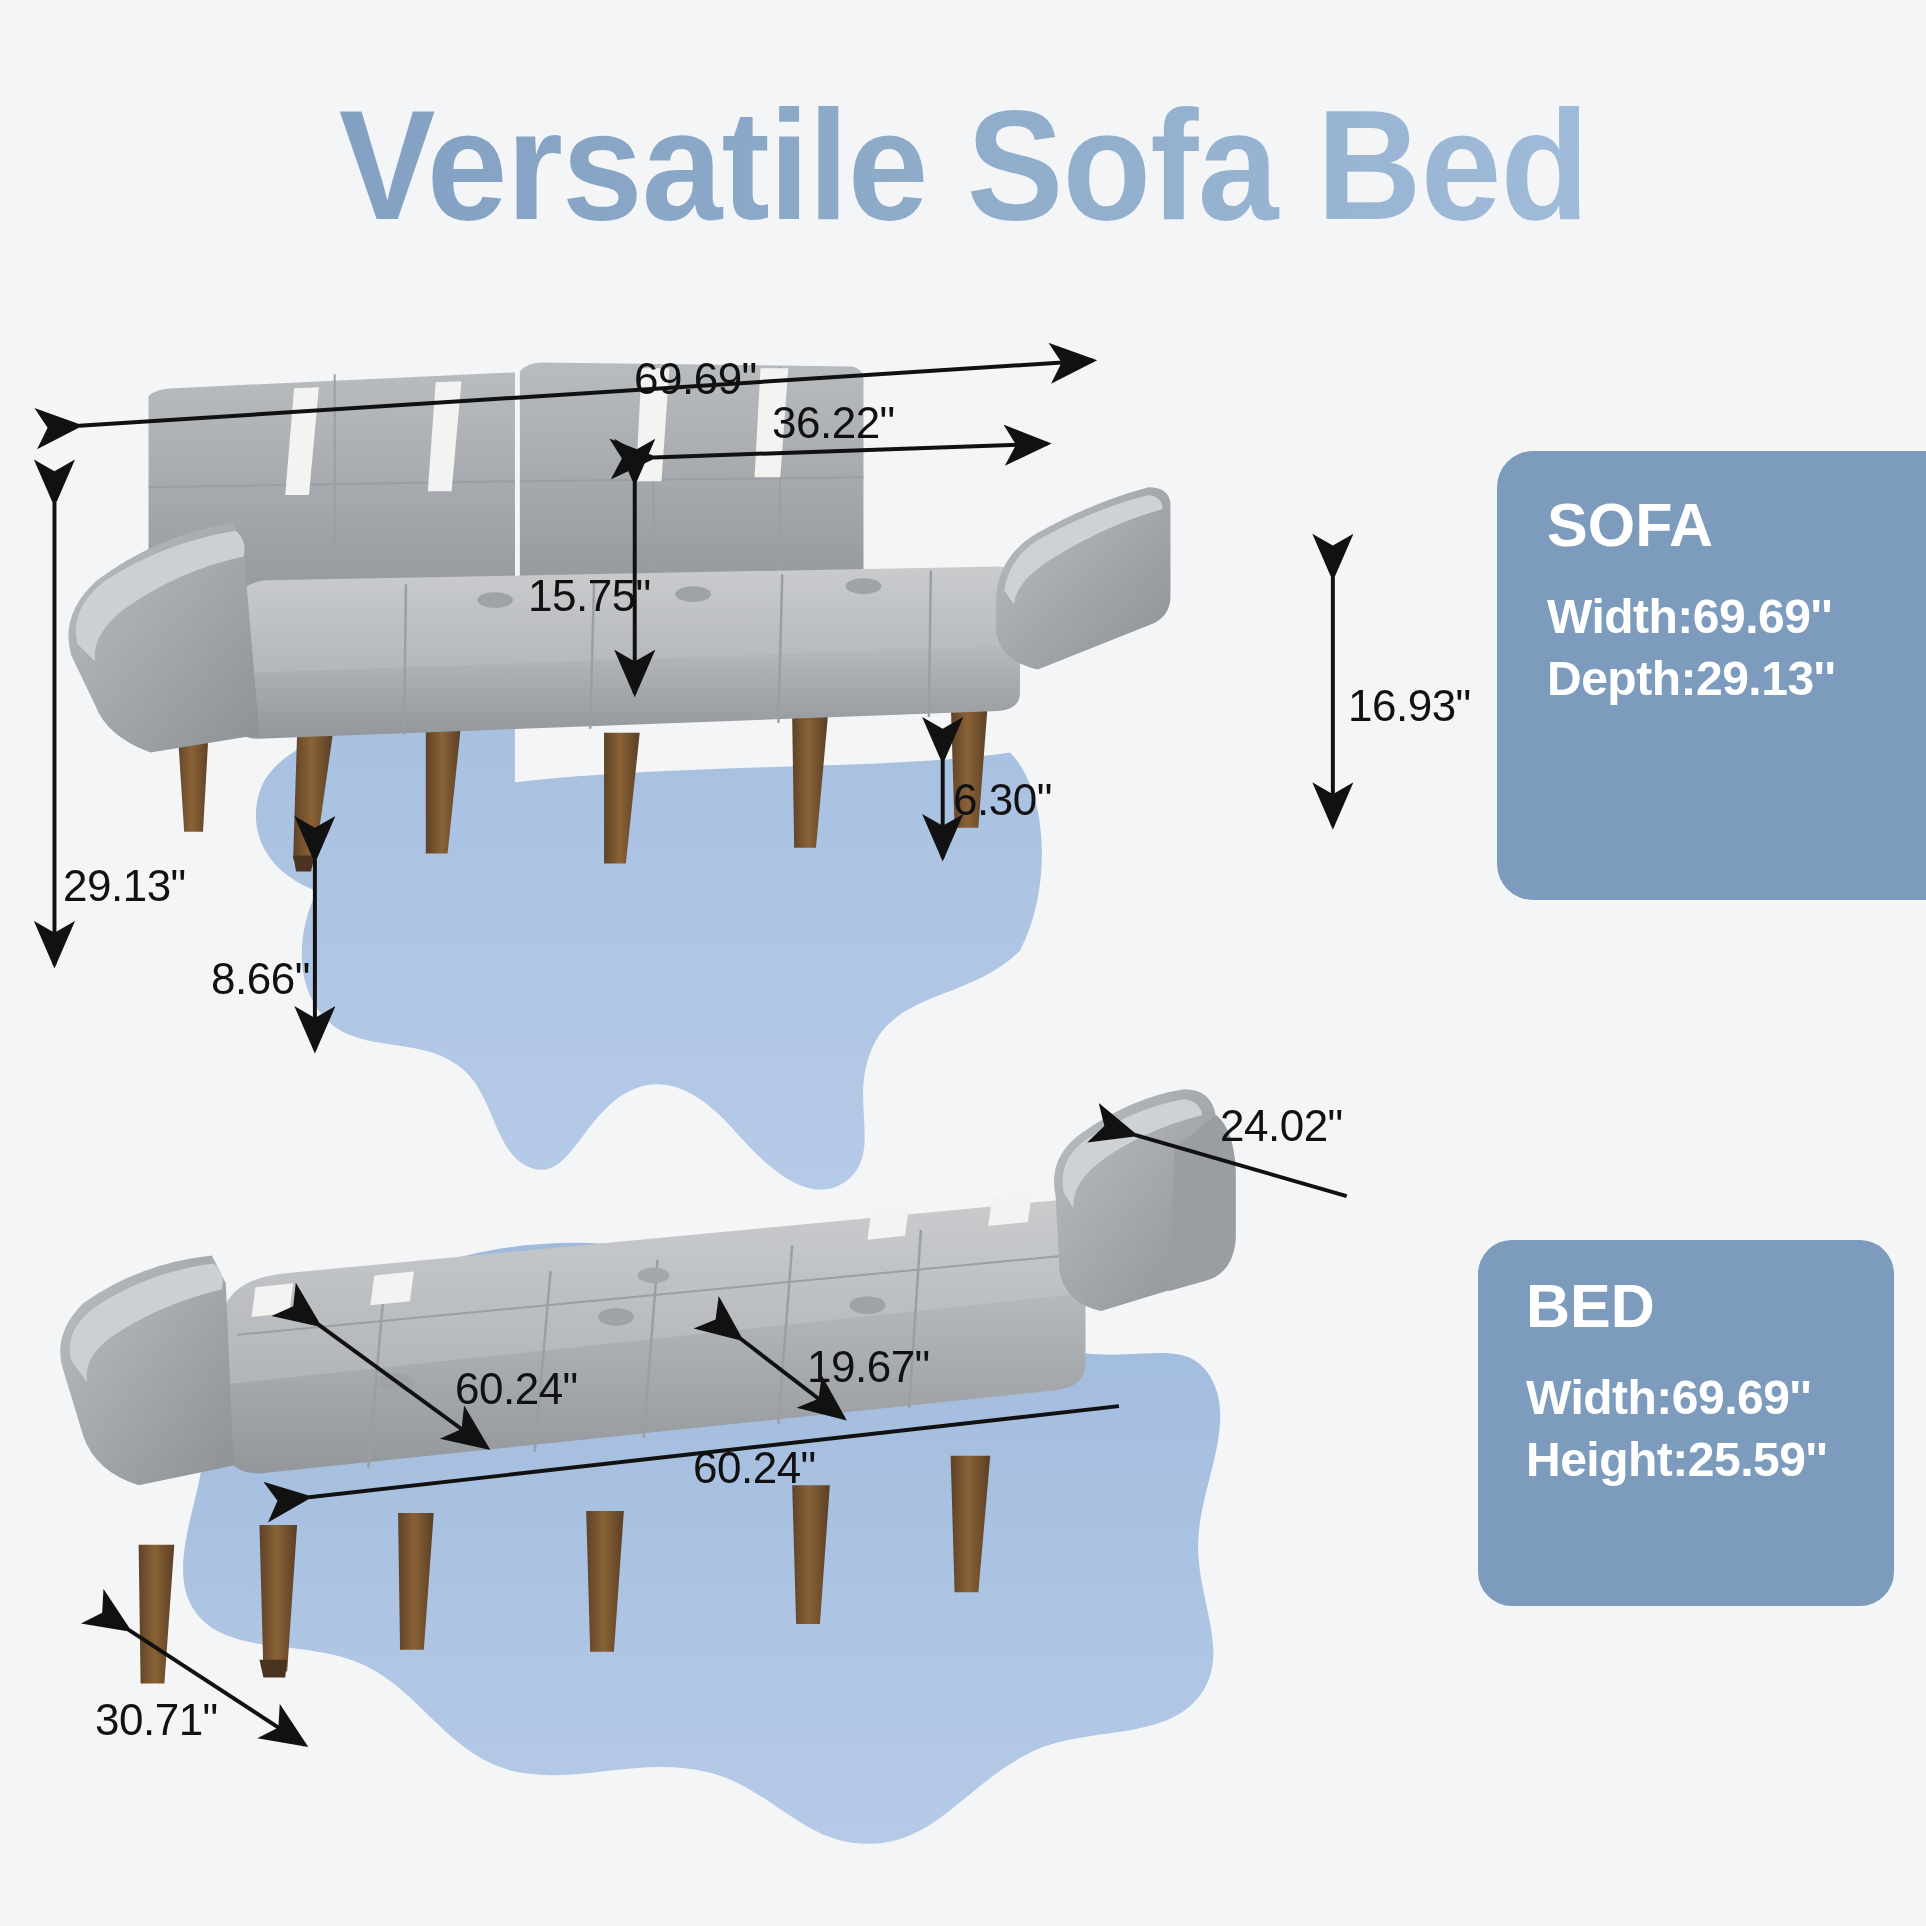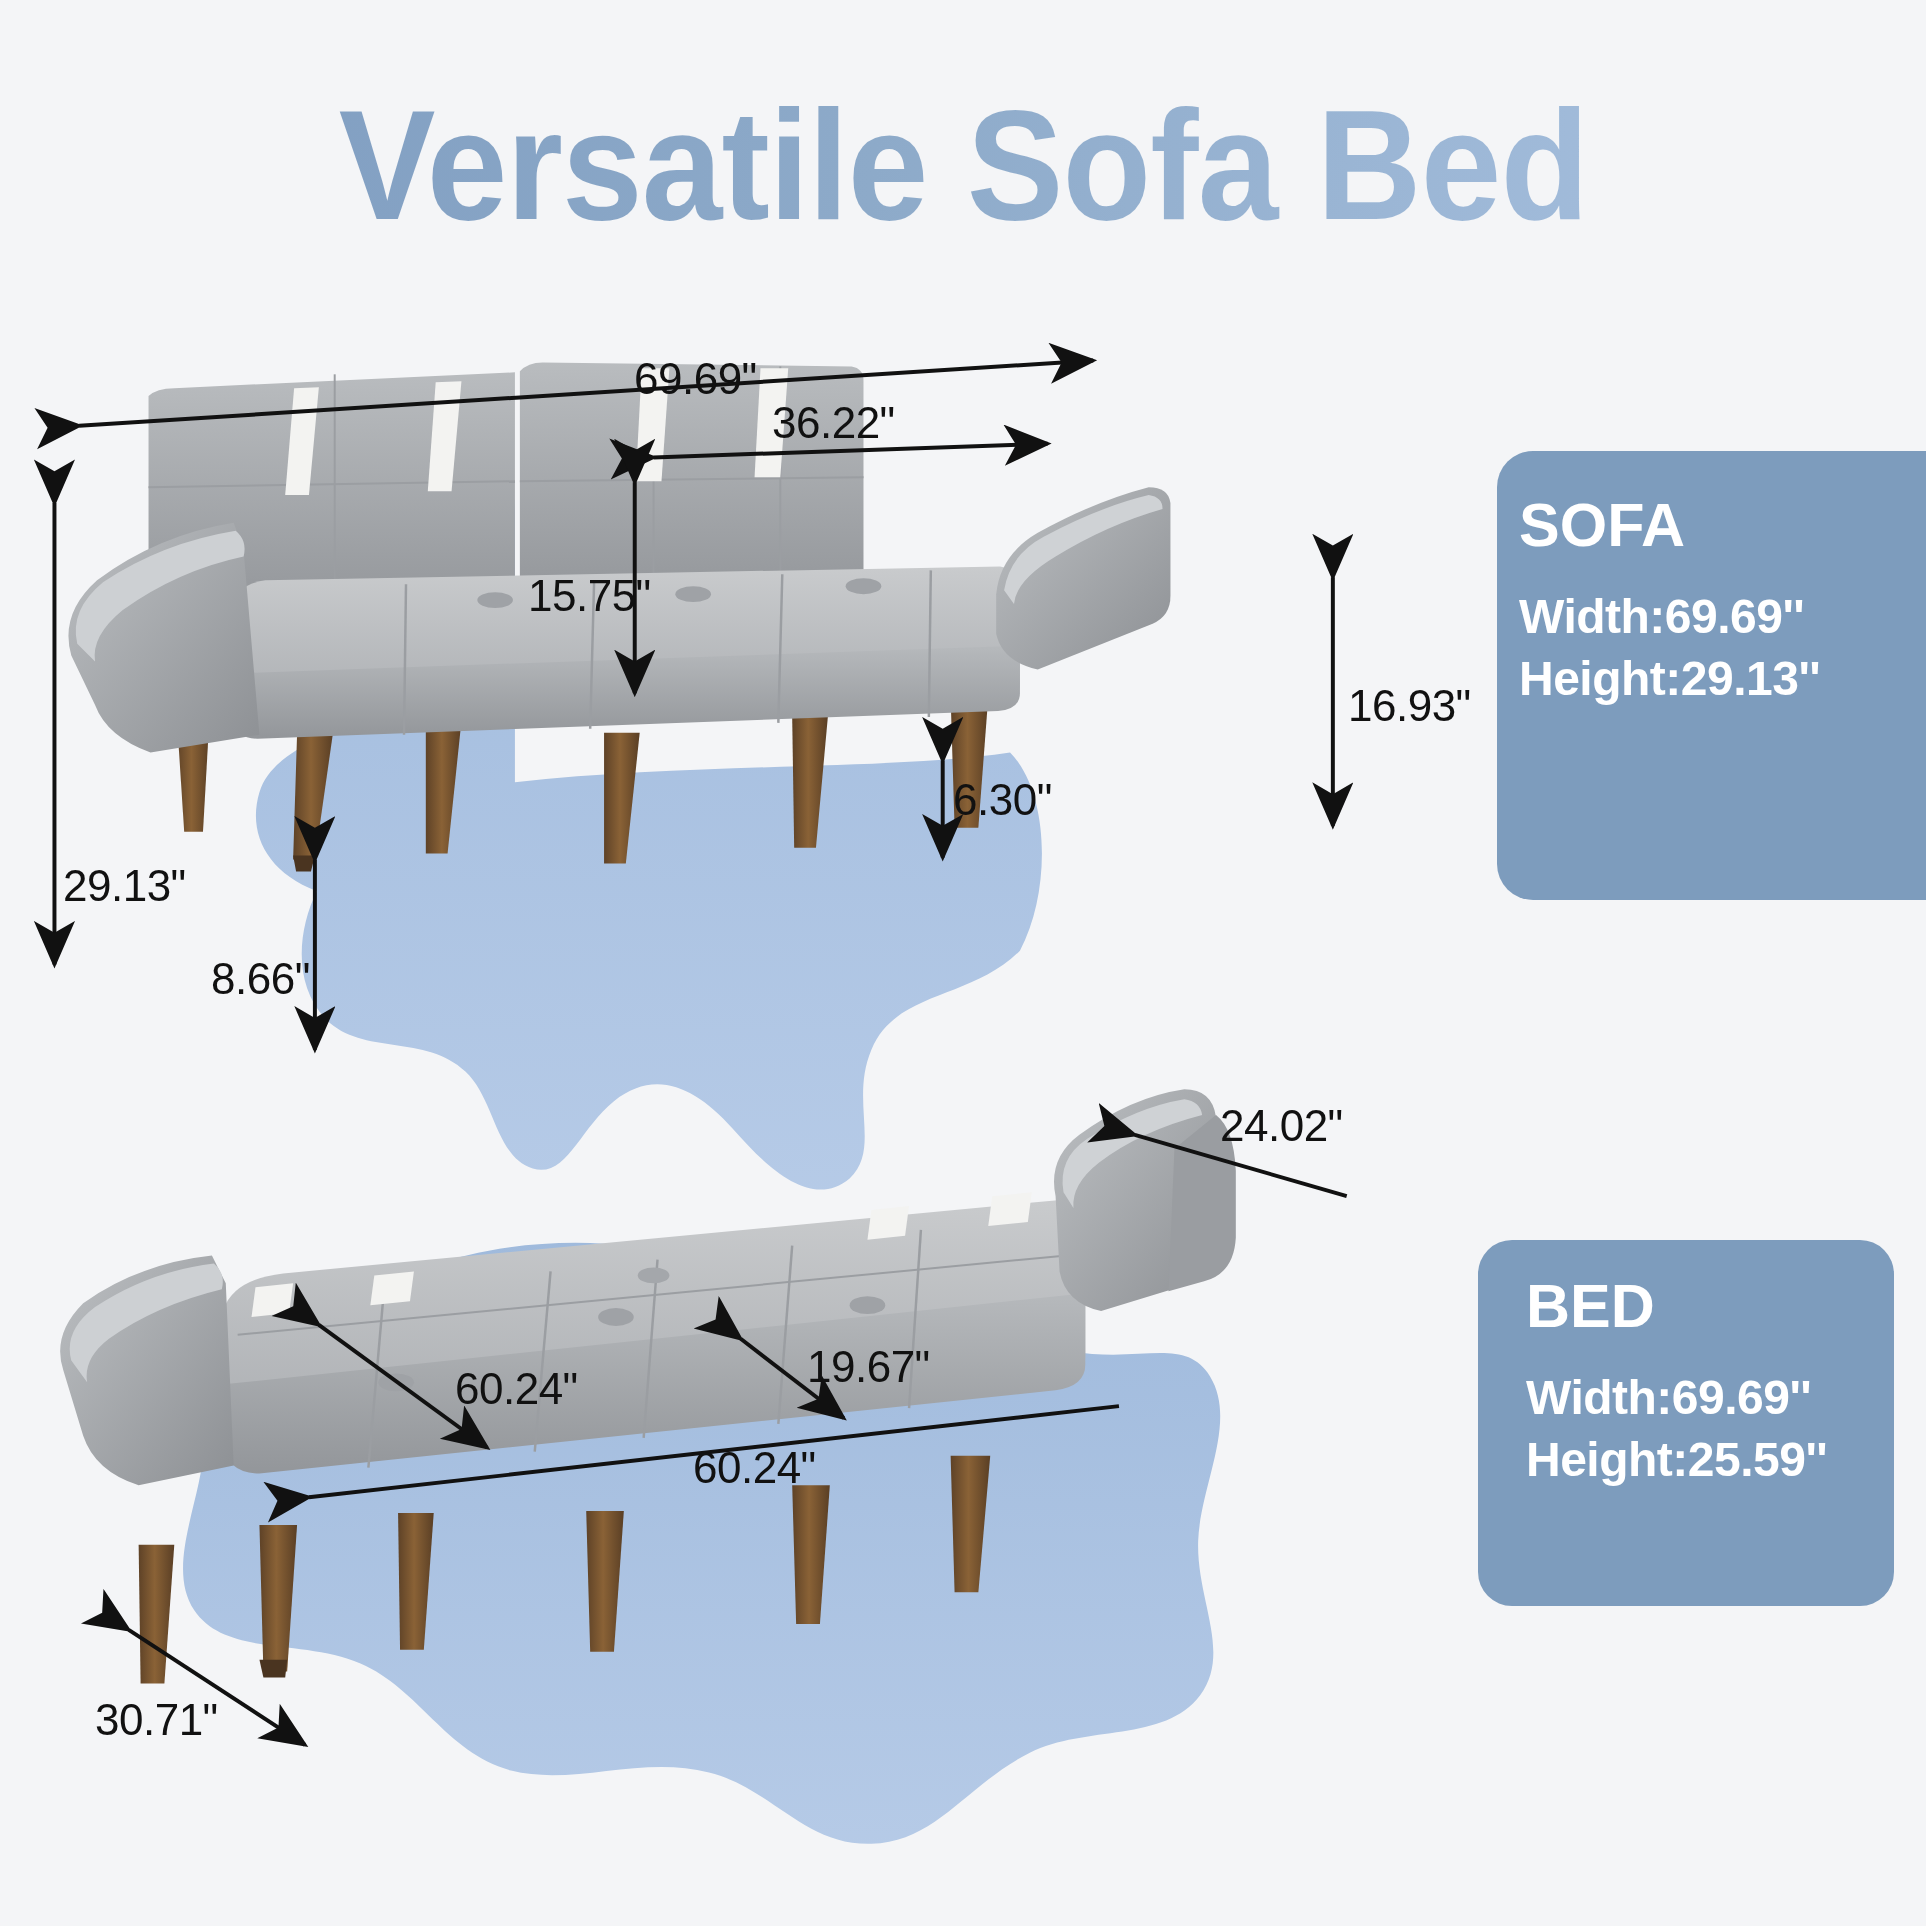--- a/index.html
+++ b/index.html
@@ -46,21 +46,21 @@
   .info-card .card-line{
     font-weight:bold;
     font-size:48px;
     line-height:1.30;
     letter-spacing:-0.5px;
     white-space:nowrap;
   }
   #sofa-card{
     left:1497px;top:451px;width:430px;height:449px;
     border-radius:36px 0 0 36px;
-    padding:44px 0 0 22px;
+    padding:44px 0 0 50px;
   }
   #bed-card{
     left:1478px;top:1240px;width:416px;height:366px;
     border-radius:34px;
     padding:36px 0 0 48px;
   }
 
   
   .dim{
     position:absolute;
@@ -294,21 +294,21 @@
 
   <div class="dim" style="left:1220px;top:1101px;">24.02"</div>
   <div class="dim" style="left:455px;top:1364px;">60.24"</div>
   <div class="dim" style="left:807px;top:1342px;">19.67"</div>
   <div class="dim" style="left:693px;top:1443px;">60.24"</div>
   <div class="dim" style="left:95px;top:1695px;">30.71"</div>
 
   <div class="info-card" id="sofa-card">
     <div class="card-title">SOFA</div>
     <div class="card-line">Width:69.69''</div>
-    <div class="card-line">Height:29.13''</div>
+    <div class="card-line">Depth:29.13''</div>
   </div>
 
   <div class="info-card" id="bed-card">
     <div class="card-title">BED</div>
     <div class="card-line">Width:69.69''</div>
     <div class="card-line">Height:25.59''</div>
   </div>
 
 </div>
 

